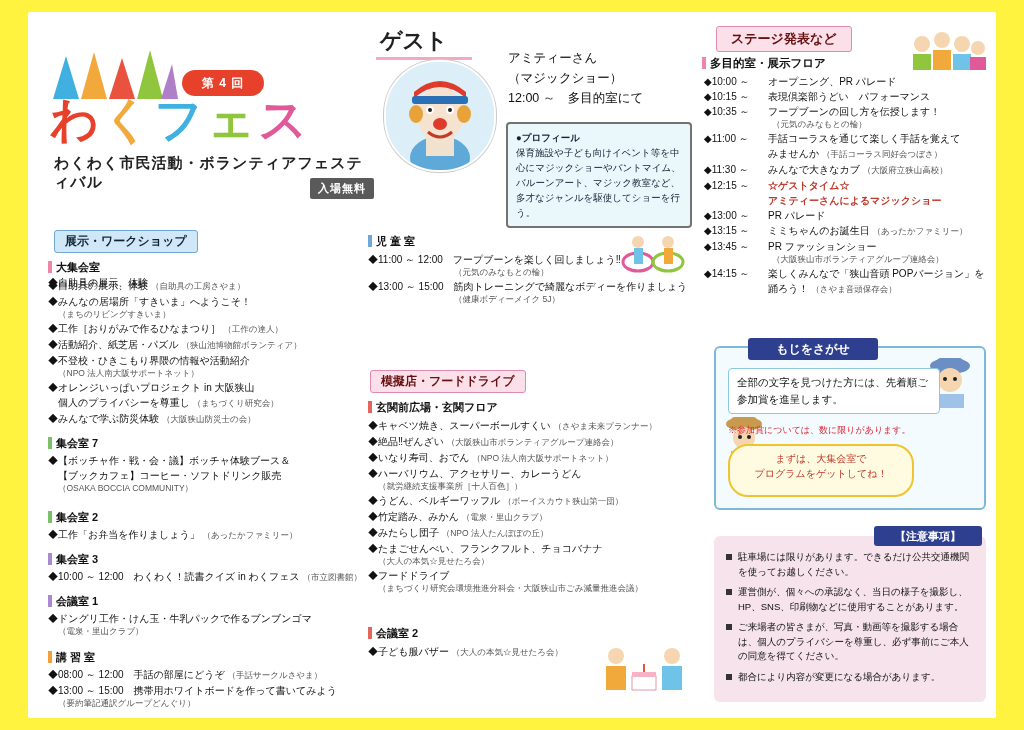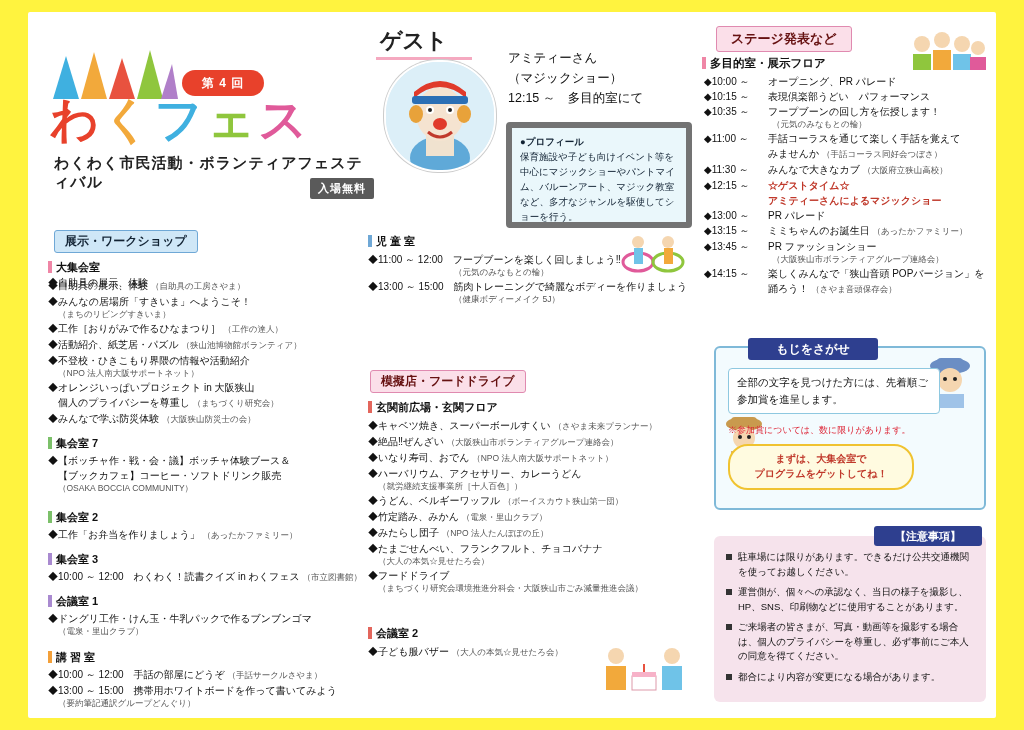--- a/index.html
+++ b/index.html
@@ -51,21 +51,21 @@
   .guest-label:after{
     content:"";position:absolute;left:-4px;bottom:-4px;width:96px;height:3px;background:#f5a9c0;
   }
   .clown{
     position:absolute;left:356px;top:48px;width:108px;height:108px;border-radius:54px;
     background:#d8ecf7;overflow:hidden;border:2px solid #fff;box-shadow:0 0 0 1px #ccc;
   }
   .guest-name{position:absolute;left:480px;top:36px;font-size:12.5px;line-height:20px;color:#111;}
   .profile-box{
     position:absolute;left:478px;top:110px;width:186px;height:106px;
-    background:#eaf7fb;border:6px solid #737373;border-radius:4px;
+    background:#eaf7fb;border:2px solid #737373;border-radius:4px;
     font-size:9.5px;line-height:15px;color:#123;padding:6px 8px;box-sizing:border-box;
   }
   
   .hdr-blue{
     display:inline-block;background:#cfe7f7;border:1px solid #6fa8d6;
     border-radius:3px;padding:2px 10px;font-size:12px;font-weight:bold;color:#123;
   }
   .hdr-pink{
     display:inline-block;background:#fbdfe9;border:1px solid #e08ab0;
     border-radius:3px;padding:2px 10px;font-size:12px;font-weight:bold;color:#611;
@@ -93,22 +93,22 @@
     position:absolute;left:720px;top:326px;width:130px;height:22px;background:#2e3f8f;
     color:#fff;font-size:12px;font-weight:bold;text-align:center;line-height:22px;border-radius:3px;
   }
   .moji-inner{
     position:absolute;left:700px;top:356px;width:212px;height:46px;background:#fff;
     border:1px solid #8ec8e0;border-radius:4px;font-size:10.5px;line-height:17px;
     color:#111;padding:5px 8px;box-sizing:border-box;
   }
   .moji-warn{position:absolute;left:700px;top:412px;font-size:9px;color:#d23;}
   .bubble{
-    position:absolute;left:700px;top:432px;width:186px;height:46px;background:#fffbe0;
-    border:2px solid #f0c330;border-radius:20px;font-size:10px;font-weight:bold;color:#c0392b;
+    position:absolute;left:700px;top:432px;width:186px;height:53px;background:#fffbe0;
+    border:2px solid #f0c330;border-radius:20px;font-size:10px;font-weight:normal;color:#c0392b;
     text-align:center;padding-top:5px;box-sizing:border-box;line-height:15px;
   }
   .caution-hdr{
     position:absolute;left:846px;top:514px;width:108px;height:20px;background:#2e3f8f;color:#fff;
     font-size:11px;font-weight:bold;text-align:center;line-height:20px;border-radius:3px;
   }
   .caution-box{
     position:absolute;left:686px;top:524px;width:272px;height:166px;
     background:#f6e3ec;border-radius:6px;box-sizing:border-box;padding:14px 12px 8px 12px;
   }
@@ -156,21 +156,21 @@
       <path d="M28 36 Q54 14 80 36 L80 30 Q54 8 28 30 Z" fill="#e03a2b"></path>
       <rect x="26" y="34" width="56" height="8" rx="3" fill="#2b6fb5"></rect>
       <ellipse cx="30" cy="52" rx="7" ry="9" fill="#e8a23a"></ellipse>
       <ellipse cx="78" cy="52" rx="7" ry="9" fill="#e8a23a"></ellipse>
     </svg>
   </div>
 
   <div class="guest-name">
     <div>アミティーさん</div>
     <div>（マジックショー）</div>
-    <div>12:15 ～　多目的室にて</div>
+    <div>12:00 ～　多目的室にて</div>
   </div>
 
   <div class="profile-box">
     <div class="b">●プロフィール</div>
     <div>保育施設や子ども向けイベント等を中心にマジックショーやパントマイム、バルーンアート、マジック教室など、多才なジャンルを駆使してショーを行う。</div>
   </div>
 
   <svg class="abs" style="left:590px;top:214px;" width="70" height="62" viewBox="0 0 70 62">
     <ellipse cx="20" cy="36" rx="15" ry="9" fill="none" stroke="#e05a9a" stroke-width="3"></ellipse>
     <circle cx="20" cy="16" r="6" fill="#f5d6b0"></circle>
@@ -220,21 +220,21 @@
   </div>
 
   <div class="abs" style="left:20px;top:582px;width:330px;">
     <div class="room-title bar-purple">会議室 1</div>
     <div class="item" style="margin-top:2px"><span>◆ドングリ工作・けん玉・牛乳パックで作るブンブンゴマ</span></div>
     <div class="note" style="padding-left:10px">（電泉・里山クラブ）</div>
   </div>
 
   <div class="abs" style="left:20px;top:638px;width:340px;">
     <div class="room-title bar-orange">講 習 室</div>
-    <div class="item" style="margin-top:2px"><span>◆10:00 ～ 12:00　手話の部屋にどうぞ</span> <span class="note">（手話サークルさやま）</span></div>
+    <div class="item" style="margin-top:2px"><span>◆08:00 ～ 12:00　手話の部屋にどうぞ</span> <span class="note">（手話サークルさやま）</span></div>
     <div class="item"><span>◆13:00 ～ 15:00　携帯用ホワイトボードを作って書いてみよう</span></div>
     <div class="note" style="padding-left:10px">（要約筆記通訳グループどんぐり）</div>
   </div>
 
   <div class="abs" style="left:340px;top:222px;width:320px;">
     <div class="room-title bar-blue">児 童 室</div>
     <div class="item" style="margin-top:3px"><span>◆11:00 ～ 12:00　フープブーンを楽しく回しましょう‼</span></div>
     <div class="note" style="padding-left:86px">（元気のみなもとの輪）</div>
     <div class="item"><span>◆13:00 ～ 15:00　筋肉トレーニングで綺麗なボディーを作りましょう</span></div>
     <div class="note" style="padding-left:86px">（健康ボディーメイク 5J）</div>

